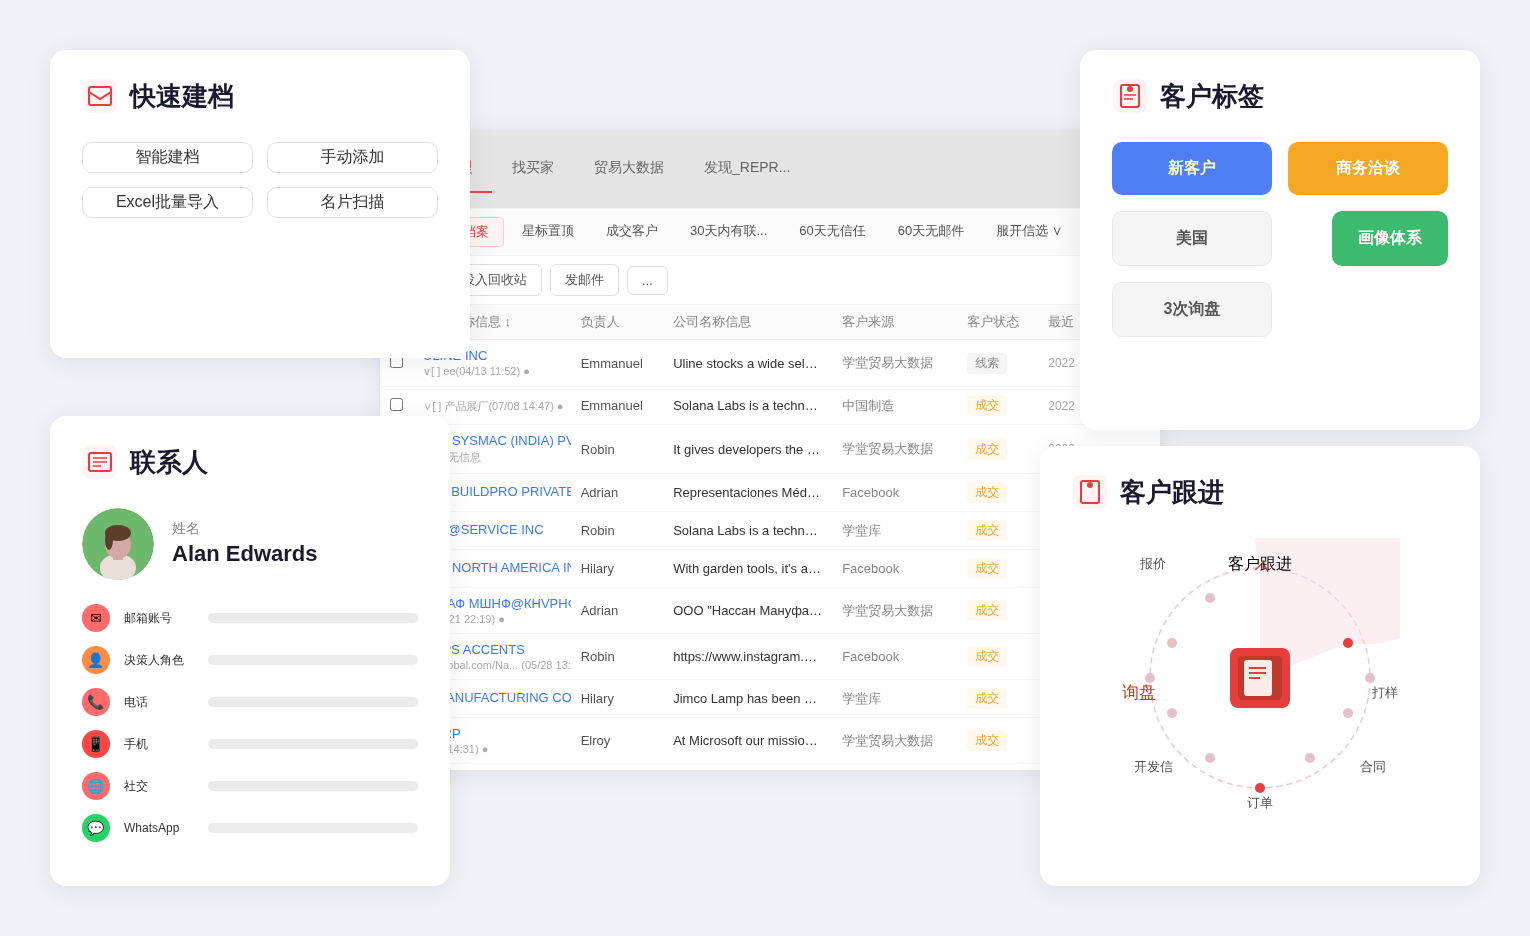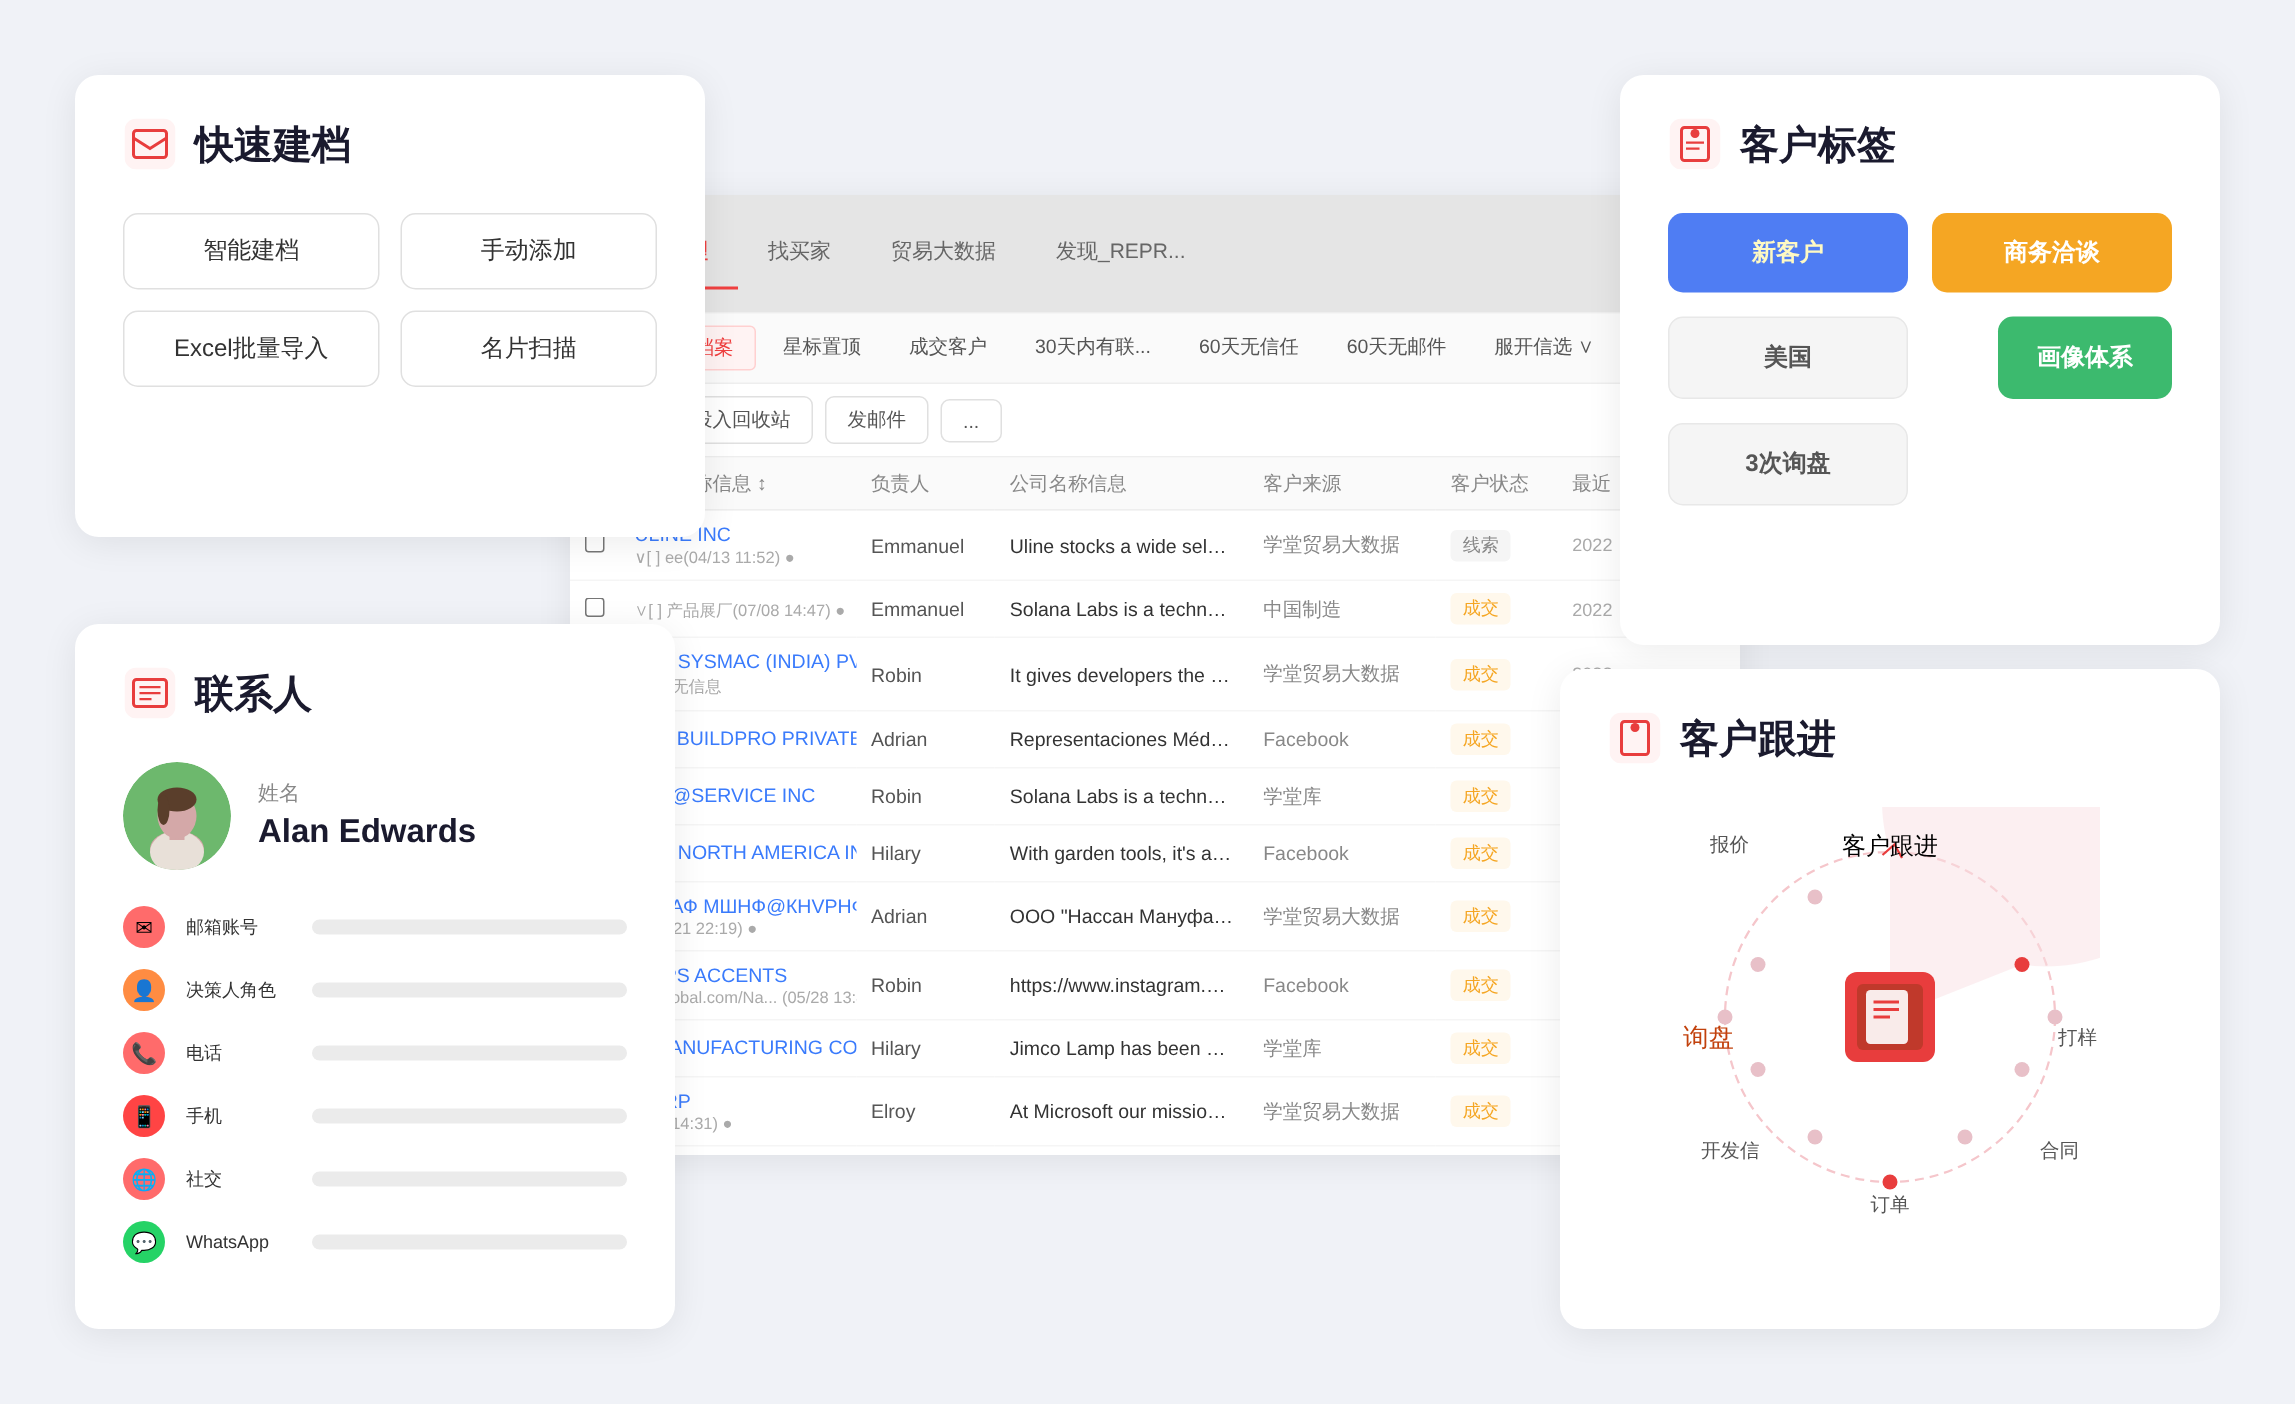--- a/index.html
+++ b/index.html
@@ -54,21 +54,21 @@
     }
     .btn-grid {
       display: grid;
       grid-template-columns: 1fr 1fr;
       gap: 14px;
     }
     .btn-outline {
       border: 1.5px solid #e0e0e0;
       border-radius: 10px;
       background: #fff;
-      padding: 14px 0;
+      padding: 4px 0;
       font-size: 16px;
       color: #333;
       cursor: pointer;
       text-align: center;
       font-weight: 500;
     }
 
     
     .card-tags {
       top: 50px;

